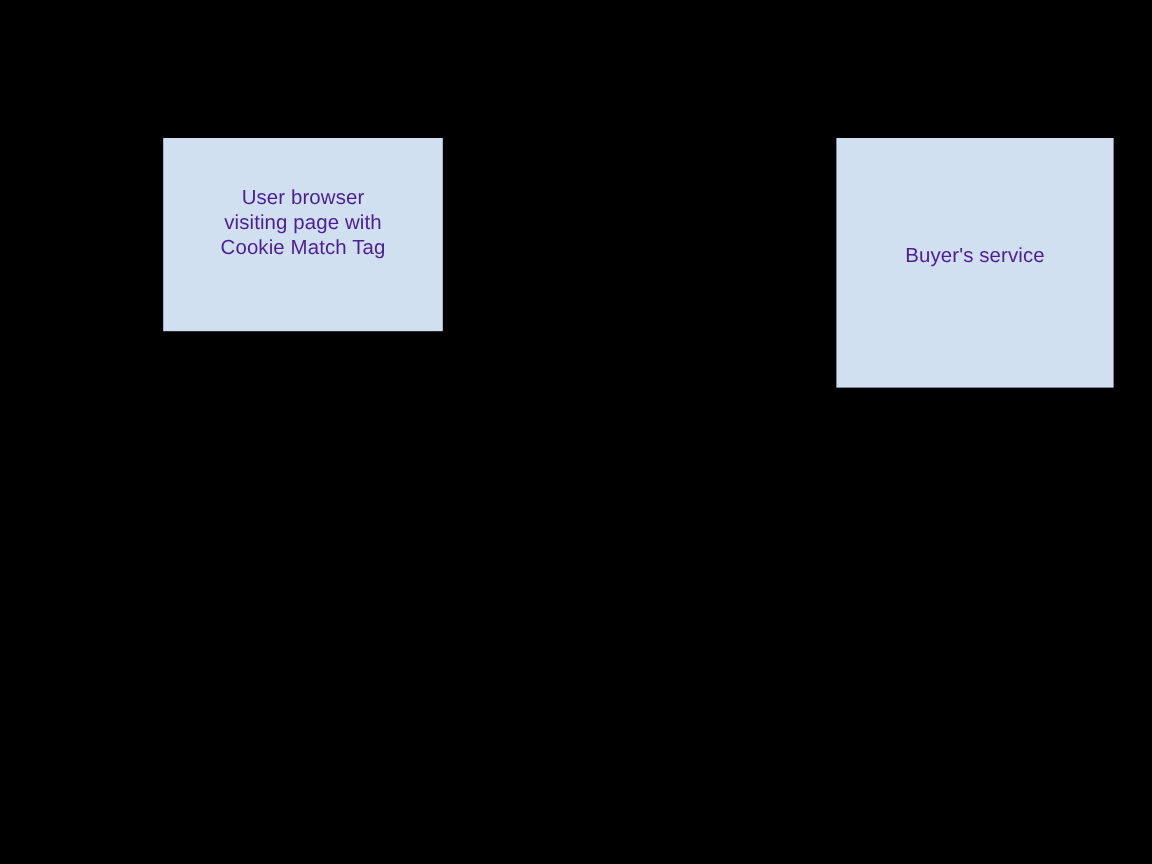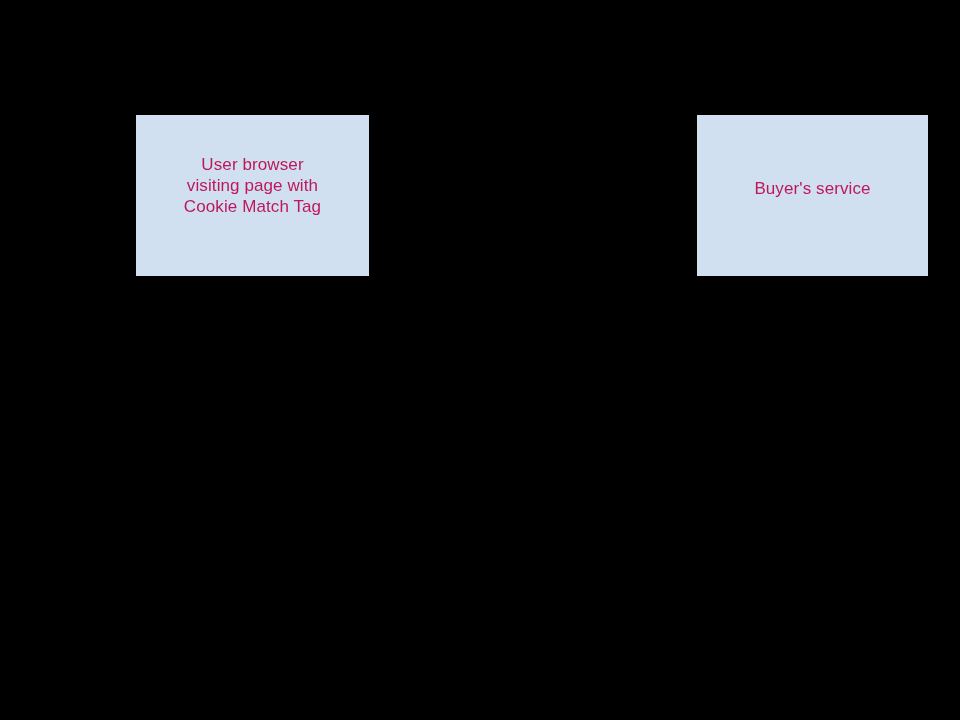--- a/index.html
+++ b/index.html
@@ -18,21 +18,21 @@
     font-family: "Liberation Sans", "DejaVu Sans", sans-serif;
   }
 
   .node {
     position: absolute;
     display: flex;
     align-items: center;
     justify-content: center;
     box-sizing: border-box;
     background: #d0e0f0;
-    color: #be185d;
+    color: #4c1d95;
     text-align: center;
     font-size: 17px;
     line-height: 21px;
     font-weight: normal;
     letter-spacing: 0.1px;
     white-space: pre-line;
     -webkit-font-smoothing: antialiased;
   }
 
   
@@ -44,21 +44,21 @@
   }
   
   #node-user-browser .node-label {
     transform: translateY(-10px);
   }
 
   #node-buyers-service {
     left: 697px;
     top: 115px;
     width: 231px;
-    height: 161px;
+    height: 208px;
   }
   #node-buyers-service .node-label {
     transform: translateY(-7px);
   }
 
   #node-google-cookie-matching {
     left: 140px;
     top: 493px;
     width: 232px;
     height: 160px;

